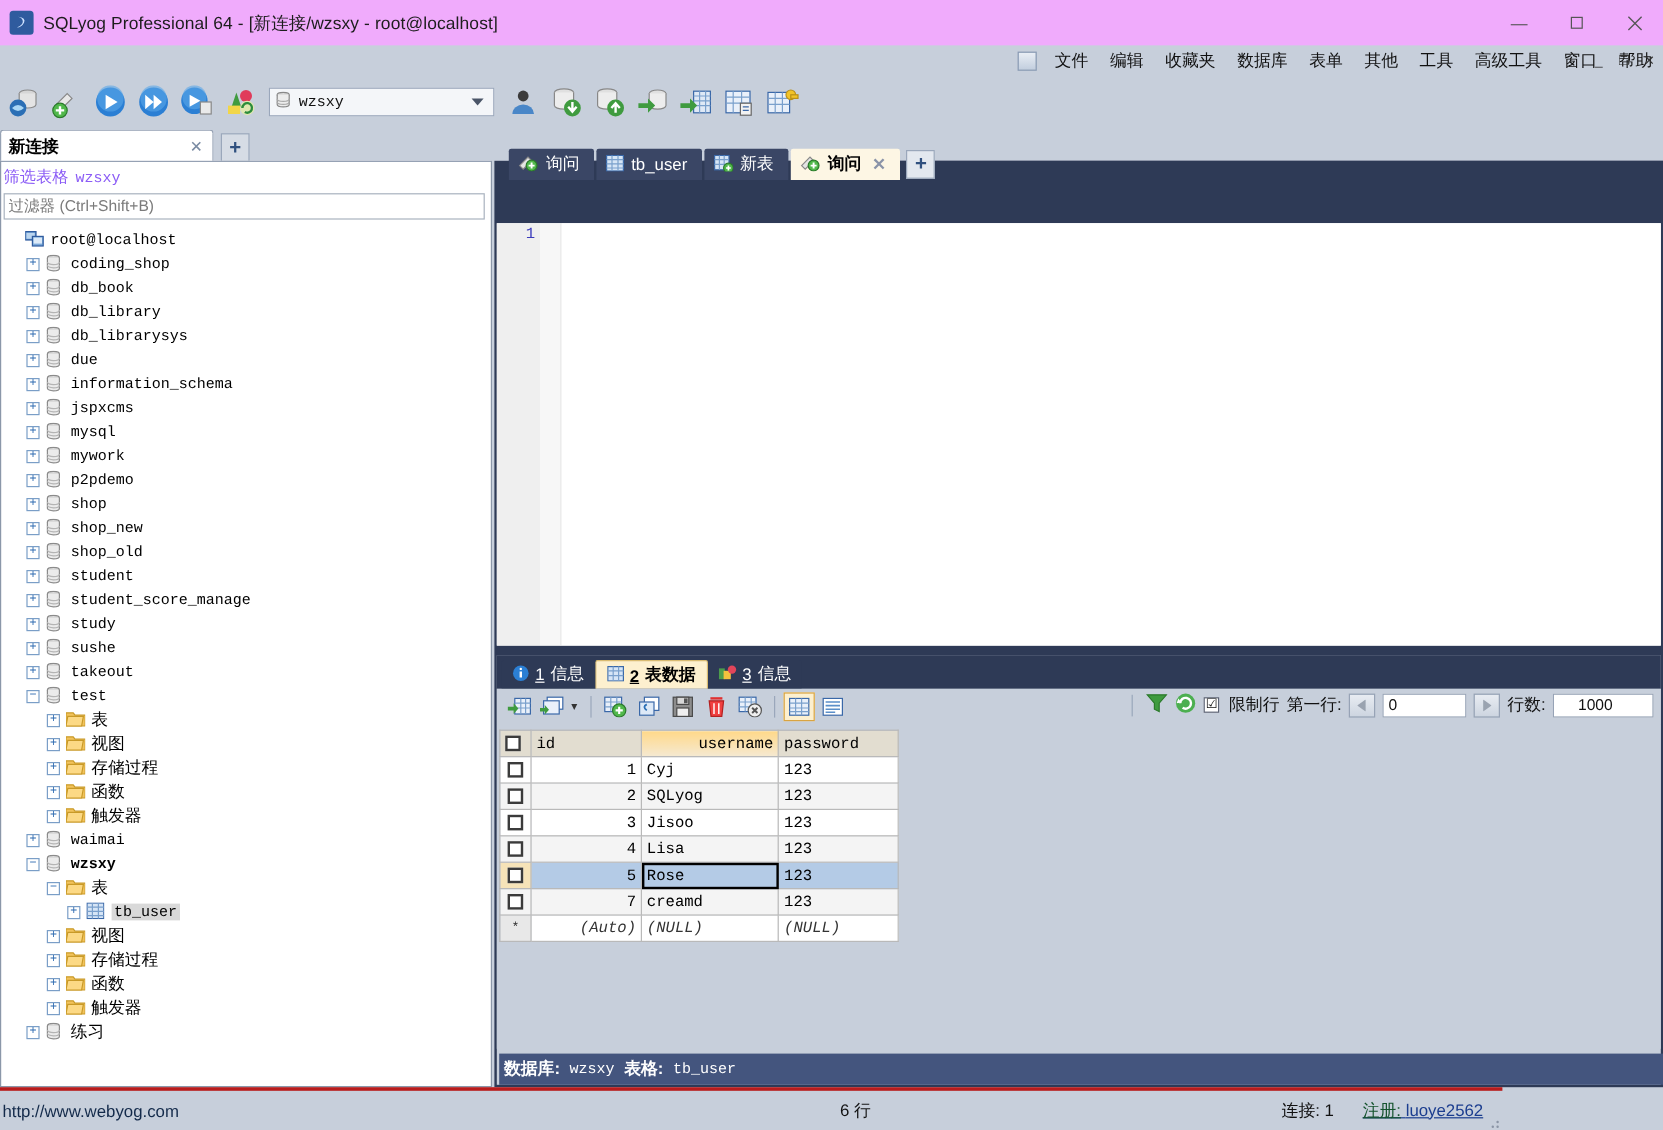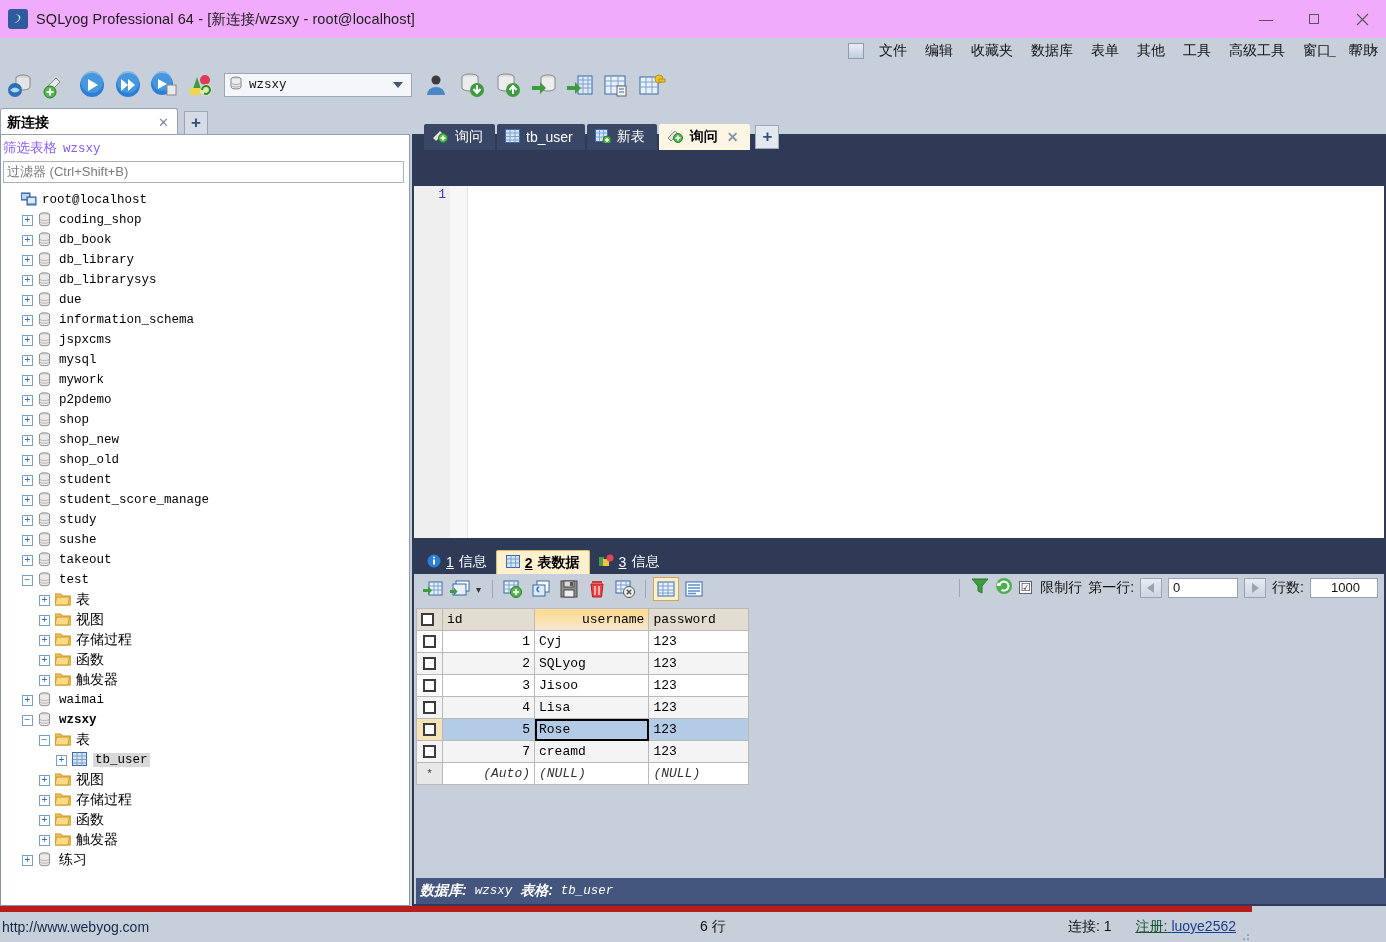--- a/index.html
+++ b/index.html
@@ -203,21 +203,21 @@
   }
   .spin-btn {
     width: 22px; height: 20px; background: linear-gradient(#e8ecf2,#cdd5e0);
     border: 1px solid #97a3b6; display: flex; align-items: center; justify-content: center;
   }
   .numinput {
     width: 70px; height: 20px; background: #fff; border: 1px solid #97a3b6;
     font-size: 13px; padding-left: 4px; display: flex; align-items: center;
     font-family: "Liberation Sans", sans-serif;
   }
-  .numinput.wide { width: 68px; padding-left: 20px; }
+  .numinput.wide { width: 84px; padding-left: 20px; }
 
   
   .gridwrap { background: #c7cfdb; padding: 4px 0 0 2px; height: 270px; }
   table.grid { border-collapse: collapse; font-family: "Liberation Mono", monospace; font-size: 13px; }
   table.grid th, table.grid td {
     border: 1px solid #b9b9b9; height: 22px; padding: 0 4px; white-space: nowrap;
   }
   table.grid th {
     background: #e2ddd0; font-weight: normal; text-align: left; color: #000;
   }
@@ -235,29 +235,29 @@
   tr.selrow td { background: #b4cbe6; }
   tr.selrow td.cb { background: #f6e3b8; }
   td.focus { outline: 2px solid #000; outline-offset: -2px; }
   tr.newrow td { background: #ffffff; font-style: italic; color: #333; }
   tr.newrow td.cb { background: #e8e8e8; font-style: normal; }
 
   
   .dbstatus {
     position: absolute; left: 2px; bottom: 0; width: 970px; height: 26px;
     background: #44557e; color: #ffffff; display: flex; align-items: center;
-    gap: 8px; padding-left: 4px; font-size: 14px; font-style: italic;
+    gap: 8px; padding-left: 4px; font-size: 14px;
   }
   .dbstatus .k { font-weight: bold; }
   .dbstatus .v { font-family: "Liberation Mono", monospace; font-size: 12.5px; }
 
   
   .statusbar {
     position: absolute; left: 0; bottom: 0; width: 1252px; height: 36px;
-    background: #c7cfdb; border-top: 6px solid #b91c1c;
+    background: #c7cfdb; border-top: 3px solid #b91c1c;
     display: flex; align-items: center; font-size: 14px; color: #111;
   }
   .statusbar .url { margin-left: 2px; color: #132a4a; }
   .statusbar .rows { position: absolute; left: 700px; }
   .statusbar .conn { position: absolute; left: 1068px; }
   .statusbar .reg { position: absolute; right: 16px; color: #1b3d8f; text-decoration: underline; }
   .statusbar .reg .lbl { color: #14532d; text-decoration: underline; }
   .grip { position: absolute; right: 2px; bottom: 2px; width: 12px; height: 12px; }
 </style>
 </head>

